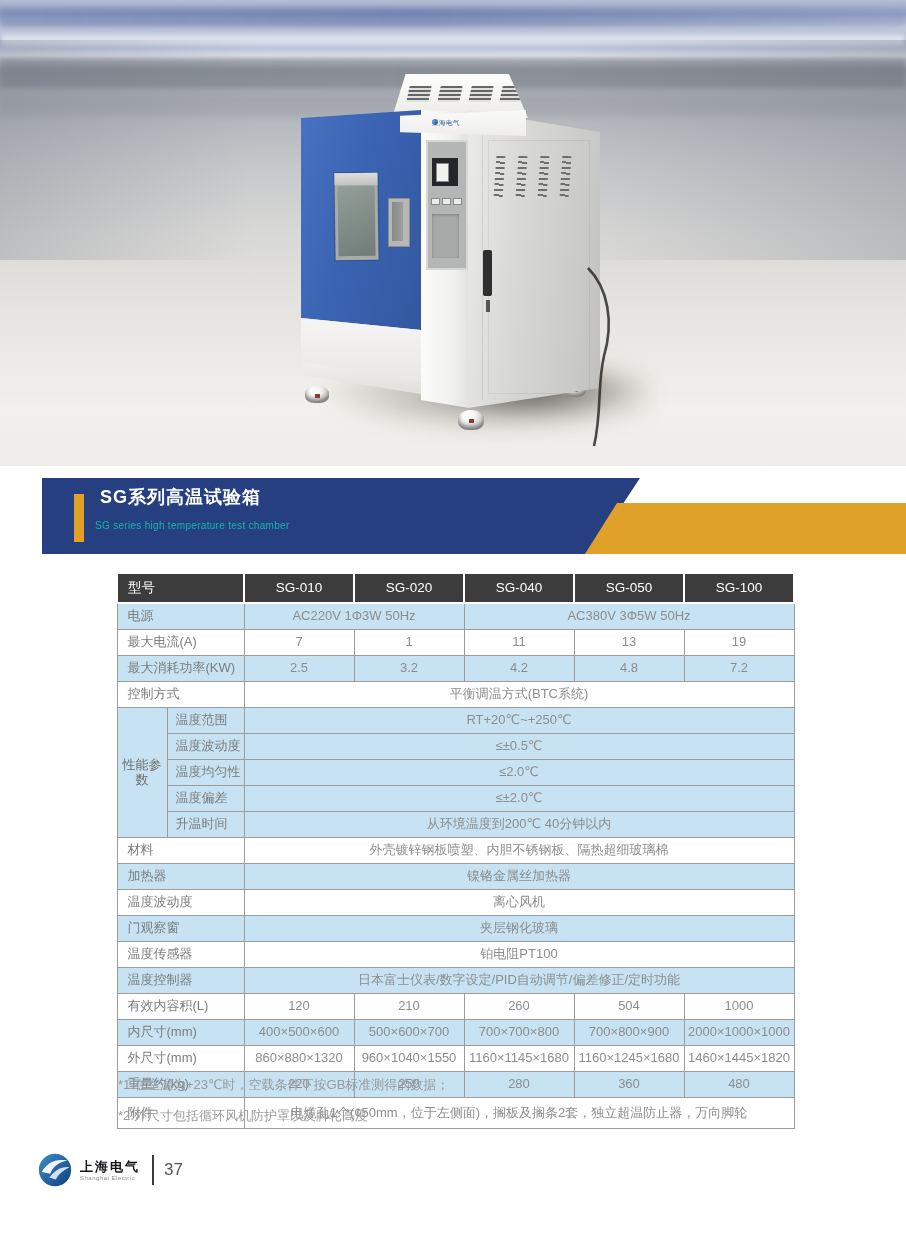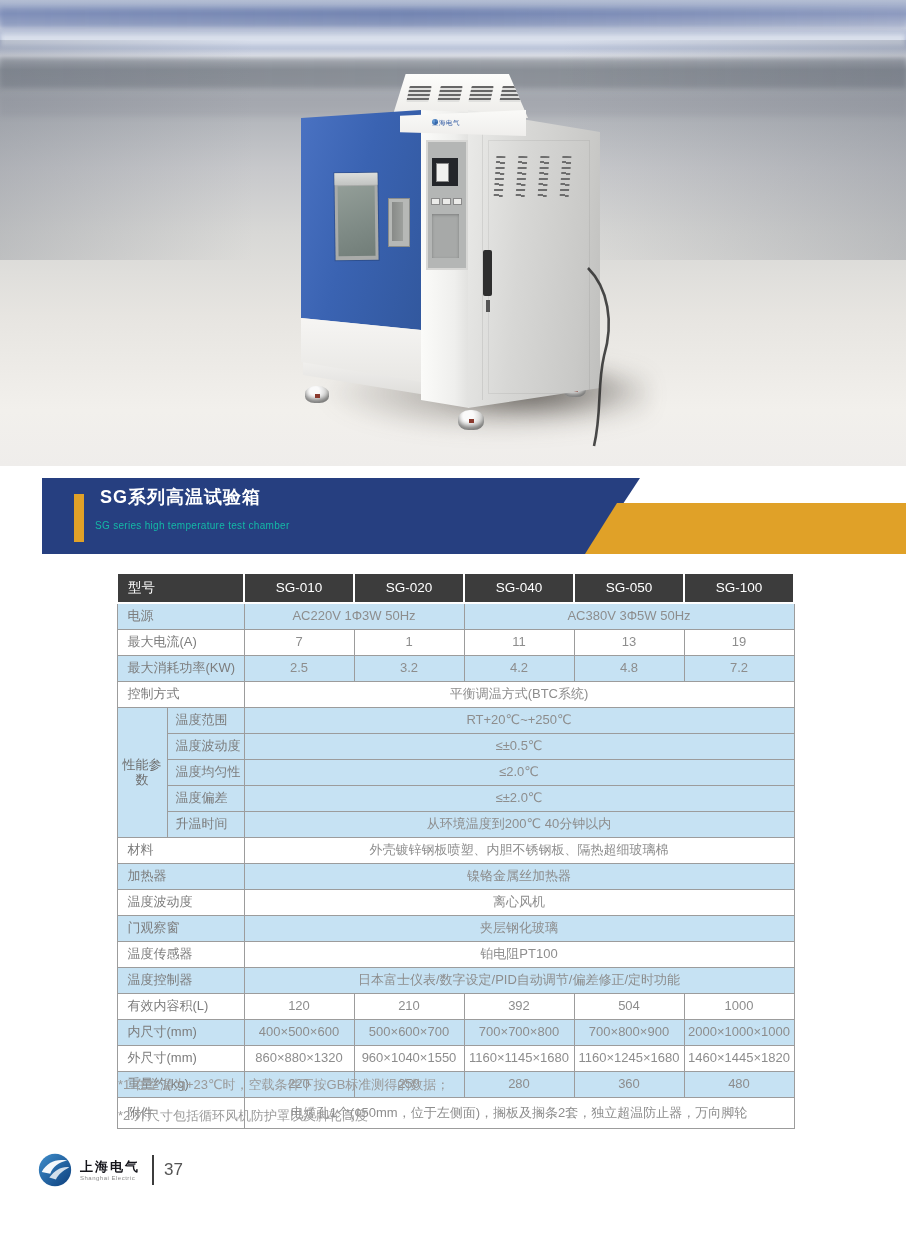--- a/index.html
+++ b/index.html
@@ -298,21 +298,21 @@
         <td colspan="5">铂电阻PT100</td>
       </tr>
       <tr class="blue">
         <td colspan="2" class="lab">温度控制器</td>
         <td colspan="5">日本富士仪表/数字设定/PID自动调节/偏差修正/定时功能</td>
       </tr>
       <tr>
         <td colspan="2" class="lab">有效内容积(L)</td>
         <td>120</td>
         <td>210</td>
-        <td>392</td>
+        <td>260</td>
         <td>504</td>
         <td>1000</td>
       </tr>
       <tr class="blue">
         <td colspan="2" class="lab">内尺寸(mm)</td>
         <td>400×500×600</td>
         <td>500×600×700</td>
         <td>700×700×800</td>
         <td>700×800×900</td>
         <td>2000×1000×1000</td>

